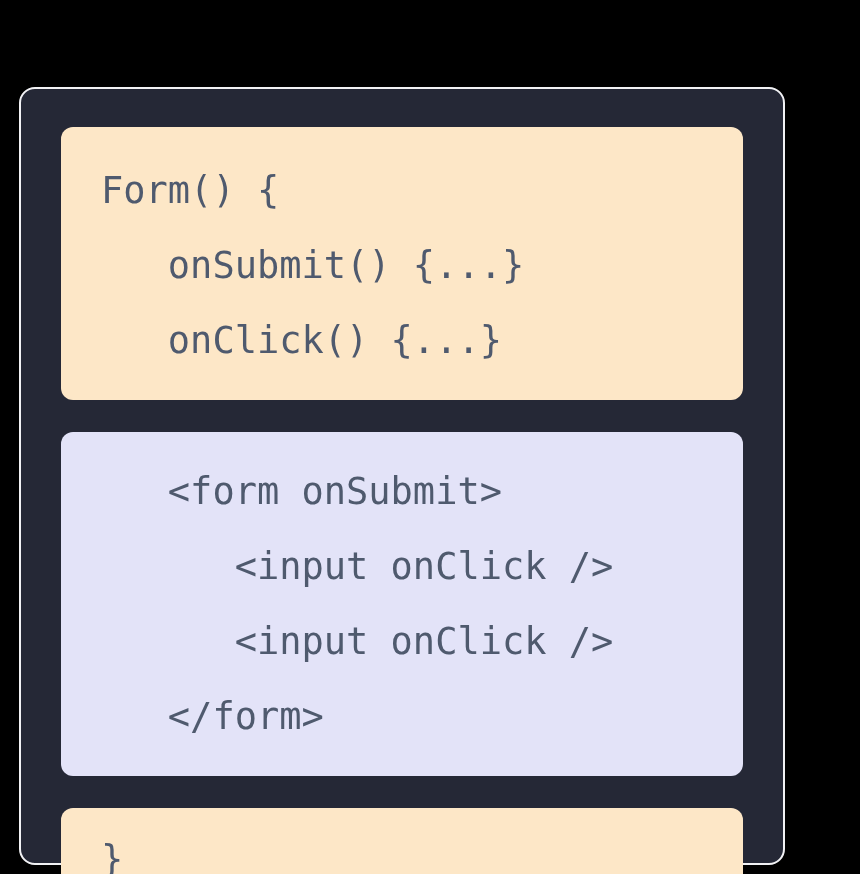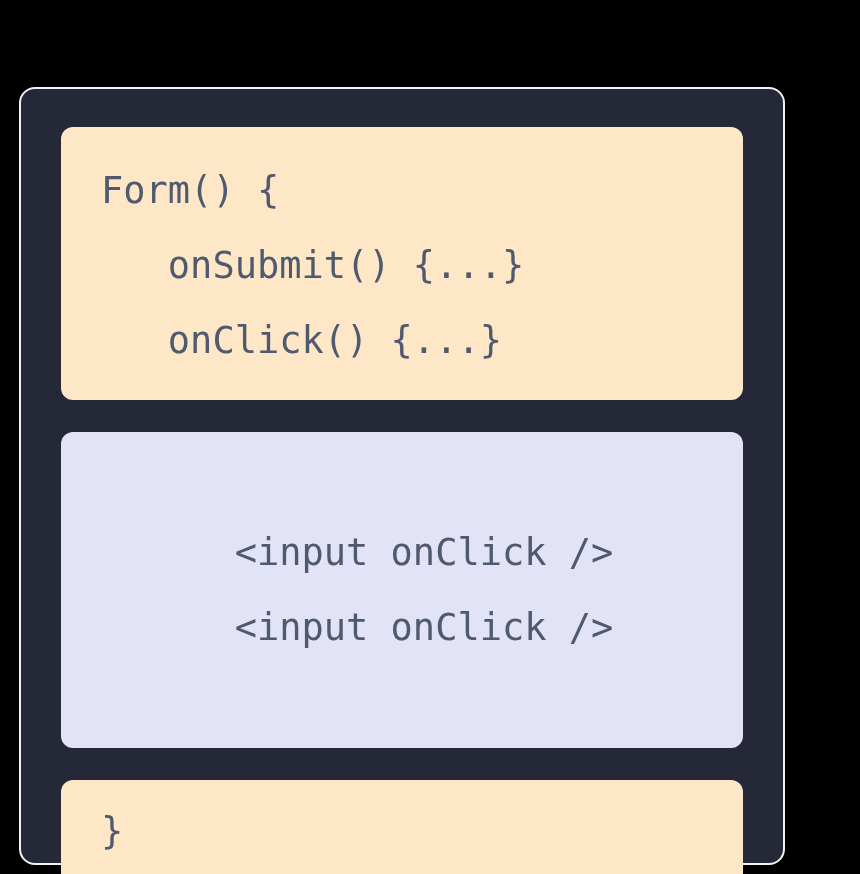--- a/index.html
+++ b/index.html
@@ -86,22 +86,24 @@
 
   <div class="component-card">
 
     <div class="code-block block-js block-js-head">
       <div class="code-line">Form() {</div>
       <div class="code-line">   onSubmit() {...}</div>
       <div class="code-line">   onClick() {...}</div>
     </div>
 
     <div class="code-block block-markup block-markup-body">
+      <div class="code-line">   &lt;form onSubmit&gt;</div>
       <div class="code-line">      &lt;input onClick /&gt;</div>
       <div class="code-line">      &lt;input onClick /&gt;</div>
+      <div class="code-line">   &lt;/form&gt;</div>
     </div>
 
     <div class="code-block block-js block-js-tail">
       <div class="code-line">}</div>
     </div>
 
   </div>
 
 </div>
 

